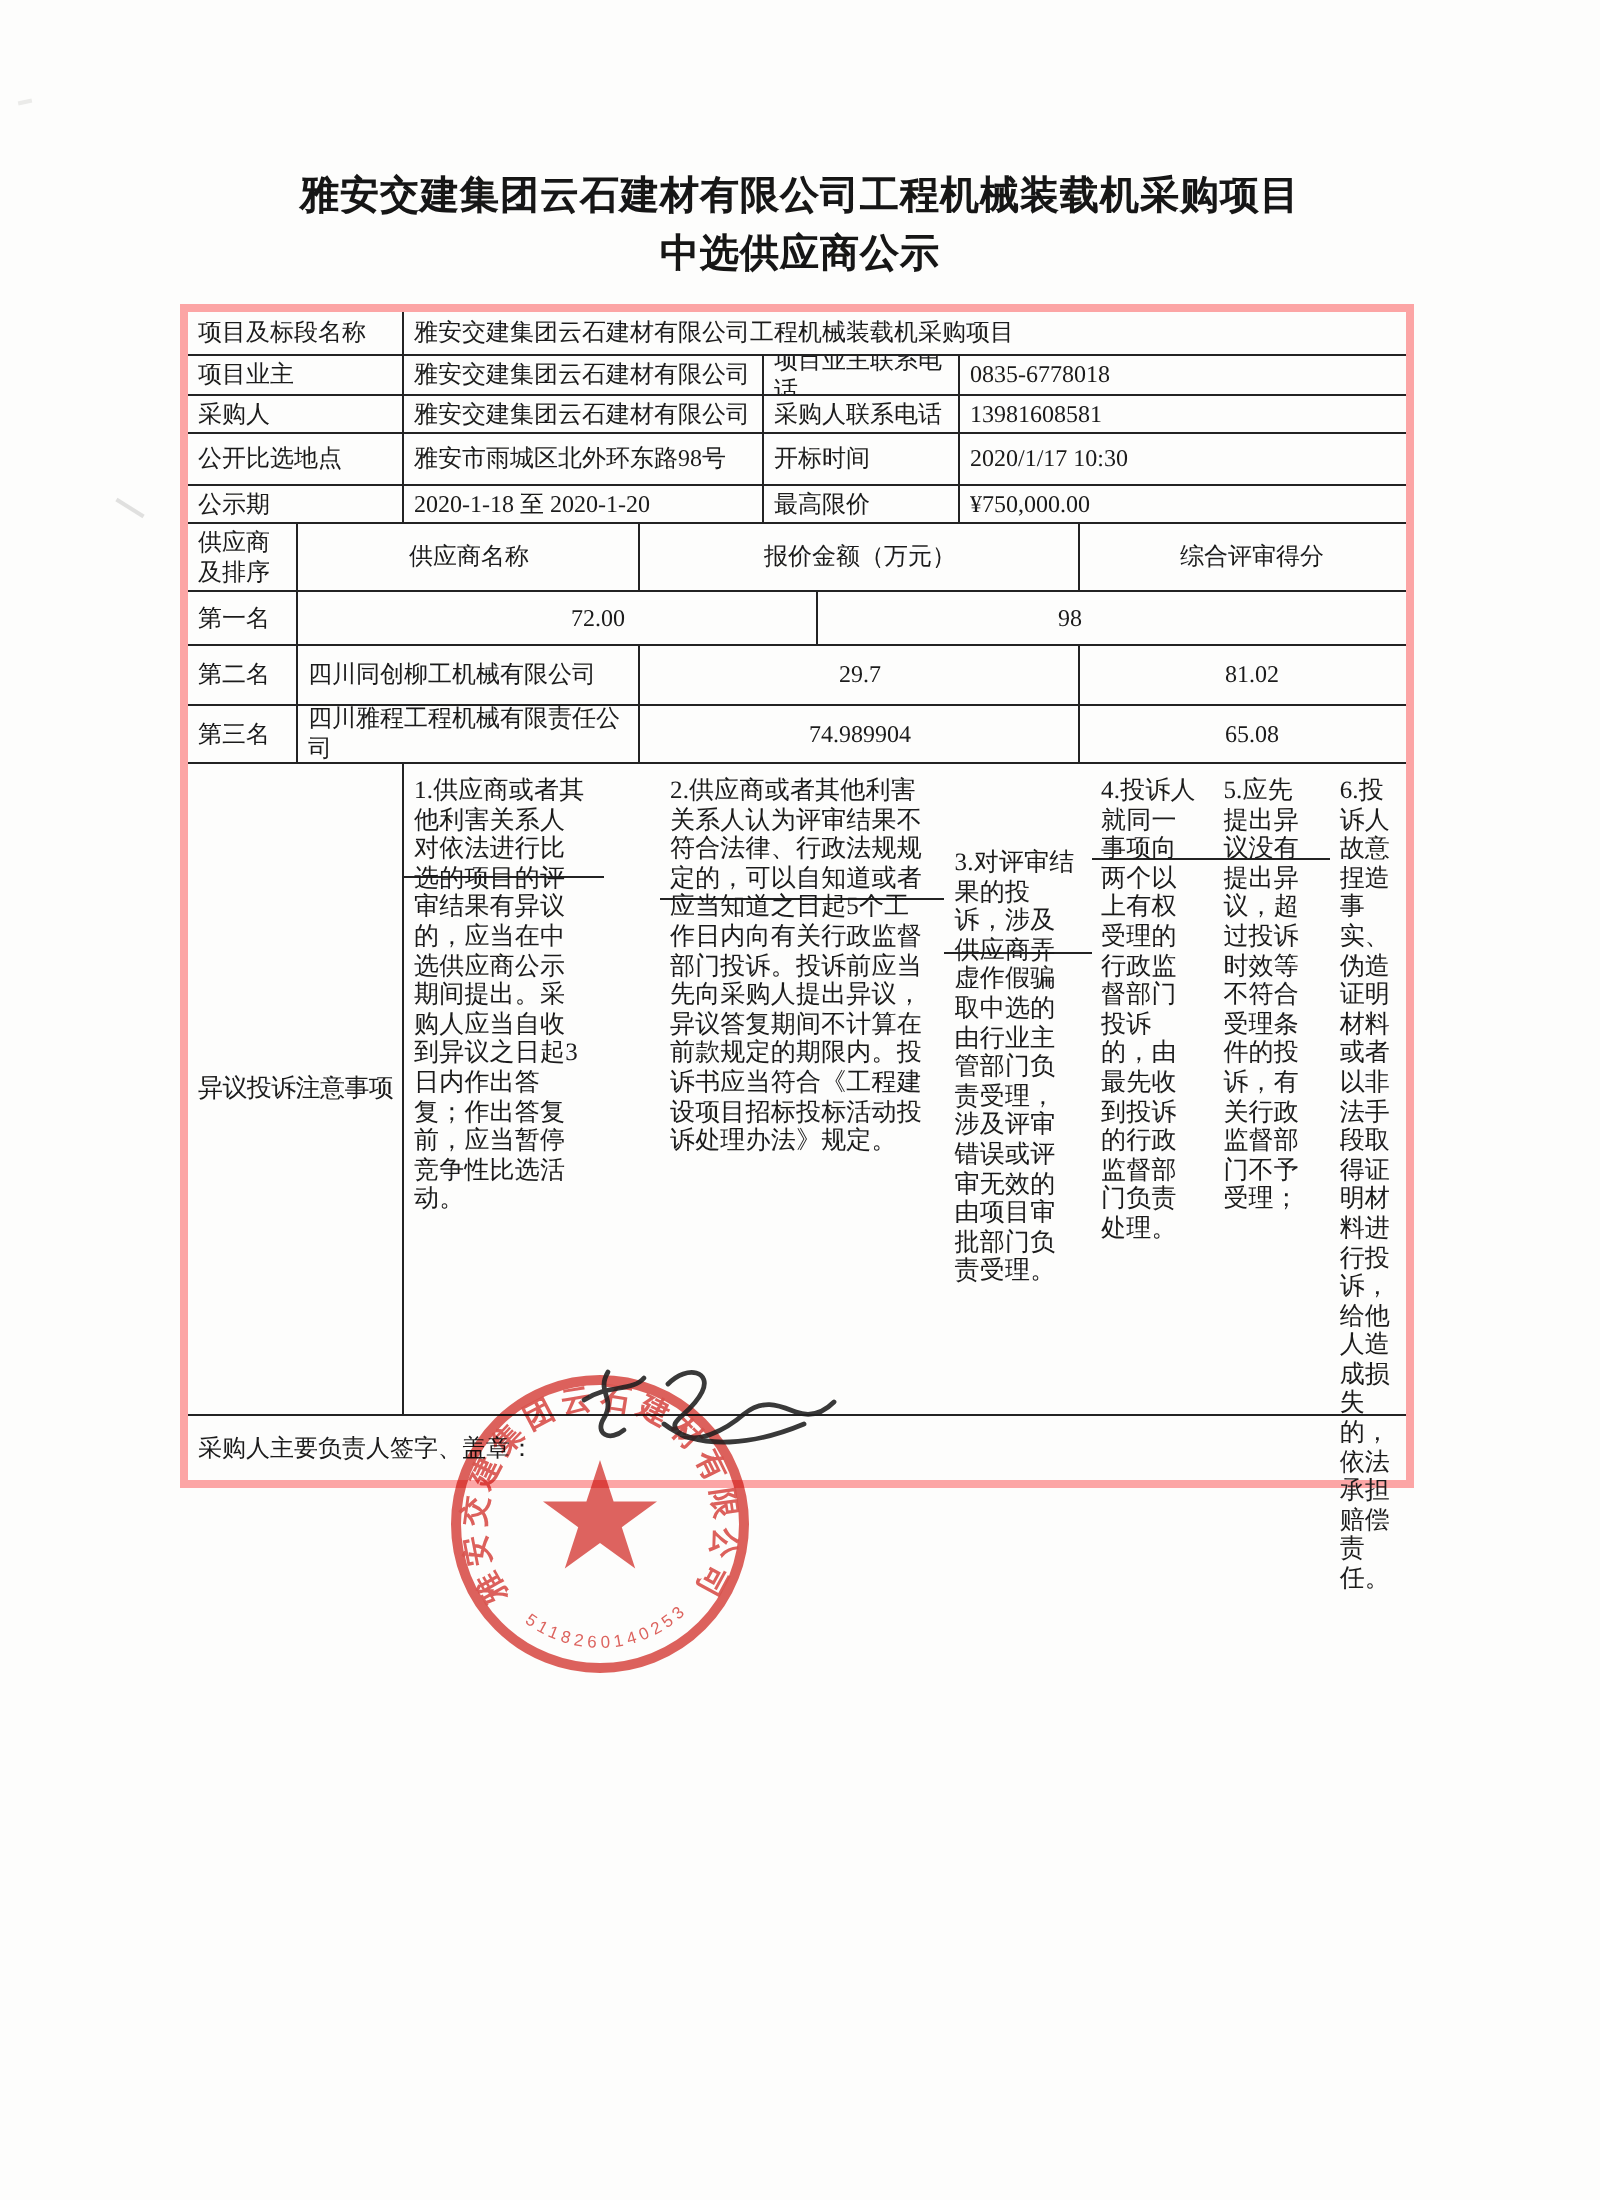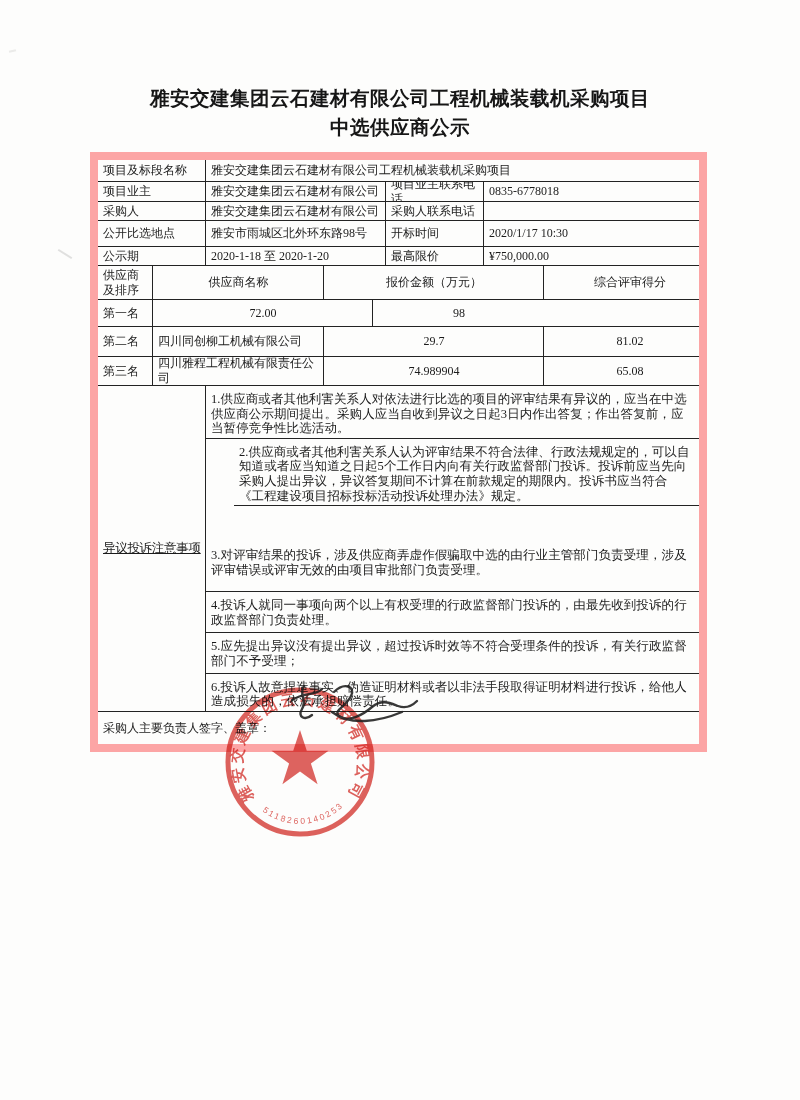--- a/index.html
+++ b/index.html
@@ -20,21 +20,21 @@
   .doc-title {
     position:absolute; left:0; top:84px; width:800px;
     text-align:center;
     font-family:"Liberation Sans","DejaVu Sans",sans-serif;
     font-weight:700; font-size:19.5px; line-height:29px;
     letter-spacing:.5px; color:#161616;
   }
 
   .doc-table {
     position:absolute; left:90px; top:152px; width:617px;
-    border:8px solid #fca5a5;
+    border:4px solid #fca5a5;
     background:transparent;
     font-size:12px;
   }
   .tr { display:flex; border-bottom:1px solid #232323; align-items:stretch; }
   .tr.last { border-bottom:none; }
   .td {
     border-right:1px solid #232323;
     display:flex; align-items:center;
     padding:1px 4px 1px 5px;
     line-height:1.25;
@@ -43,31 +43,31 @@
   .td.endc { border-right:none; }
   .td.center { justify-content:center; text-align:center; }
   
   .c108{width:108px;flex:none;} .c180{width:180px;flex:none;}
   .c98{width:98px;flex:none;}  .c231{width:231px;flex:none;}
   .c509{width:509px;flex:none;}
   .c55{width:55px;flex:none;}  .c171a{width:171px;flex:none;}
   .c220{width:220px;flex:none;} .c171b{width:171px;flex:none;}
   
   .h22{height:22px;} .h20{height:20px;} .h19{height:19px;}
-  .h26{height:26px;} .h34{height:34px;} .h27{height:27px;}
+  .h26{height:26px;} .h34{height:34px;} .h27{height:27px;gap:40px;}
   .h30{height:30px;} .h29{height:29px;font-family:Liberation Serif, serif;} .h32{height:32px;}
 
   
   .notice-row { display:flex; border-bottom:1px solid #232323; height:326px; }
   .notice-label {
     width:108px; flex:none; border-right:1px solid #232323;
     display:flex; align-items:center; padding:0 3px 0 5px;
-    font-size:12.5px; letter-spacing:-0.3px;text-decoration:underline;
+    font-size:12.5px; letter-spacing:-0.3px;
   }
-  .notice-body { flex:1; display:flex; flex-direction:column; }
+  .notice-body { flex:1; display:flex; }
   .n-cell {
     border-bottom:1px solid #232323;
     padding:6px 8px 2px 5px;
     font-size:12.5px; line-height:14.6px;
     letter-spacing:.1px;
   }
   .n1{height:57px;} .n2{height:68px;margin-left:28px;} .n3{height:59px;margin-top:36px;}
   .n4{height:48px;} .n5{height:48px;}
   .n6{flex:1; border-bottom:none;}
 
@@ -94,20 +94,21 @@
   <div class="tr h20">
     <div class="td c108">项目业主</div>
     <div class="td c180">雅安交建集团云石建材有限公司</div>
     <div class="td c98">项目业主联系电话</div>
     <div class="td c231 endc">0835-6778018</div>
   </div>
   <div class="tr h19">
     <div class="td c108">采购人</div>
     <div class="td c180">雅安交建集团云石建材有限公司</div>
     <div class="td c98">采购人联系电话</div>
+    <div class="td c231 endc">13981608581</div>
   </div>
   <div class="tr h26">
     <div class="td c108">公开比选地点</div>
     <div class="td c180">雅安市雨城区北外环东路98号</div>
     <div class="td c98">开标时间</div>
     <div class="td c231 endc">2020/1/17 10:30</div>
   </div>
   <div class="tr h19">
     <div class="td c108">公示期</div>
     <div class="td c180">2020-1-18  至  2020-1-20</div>

